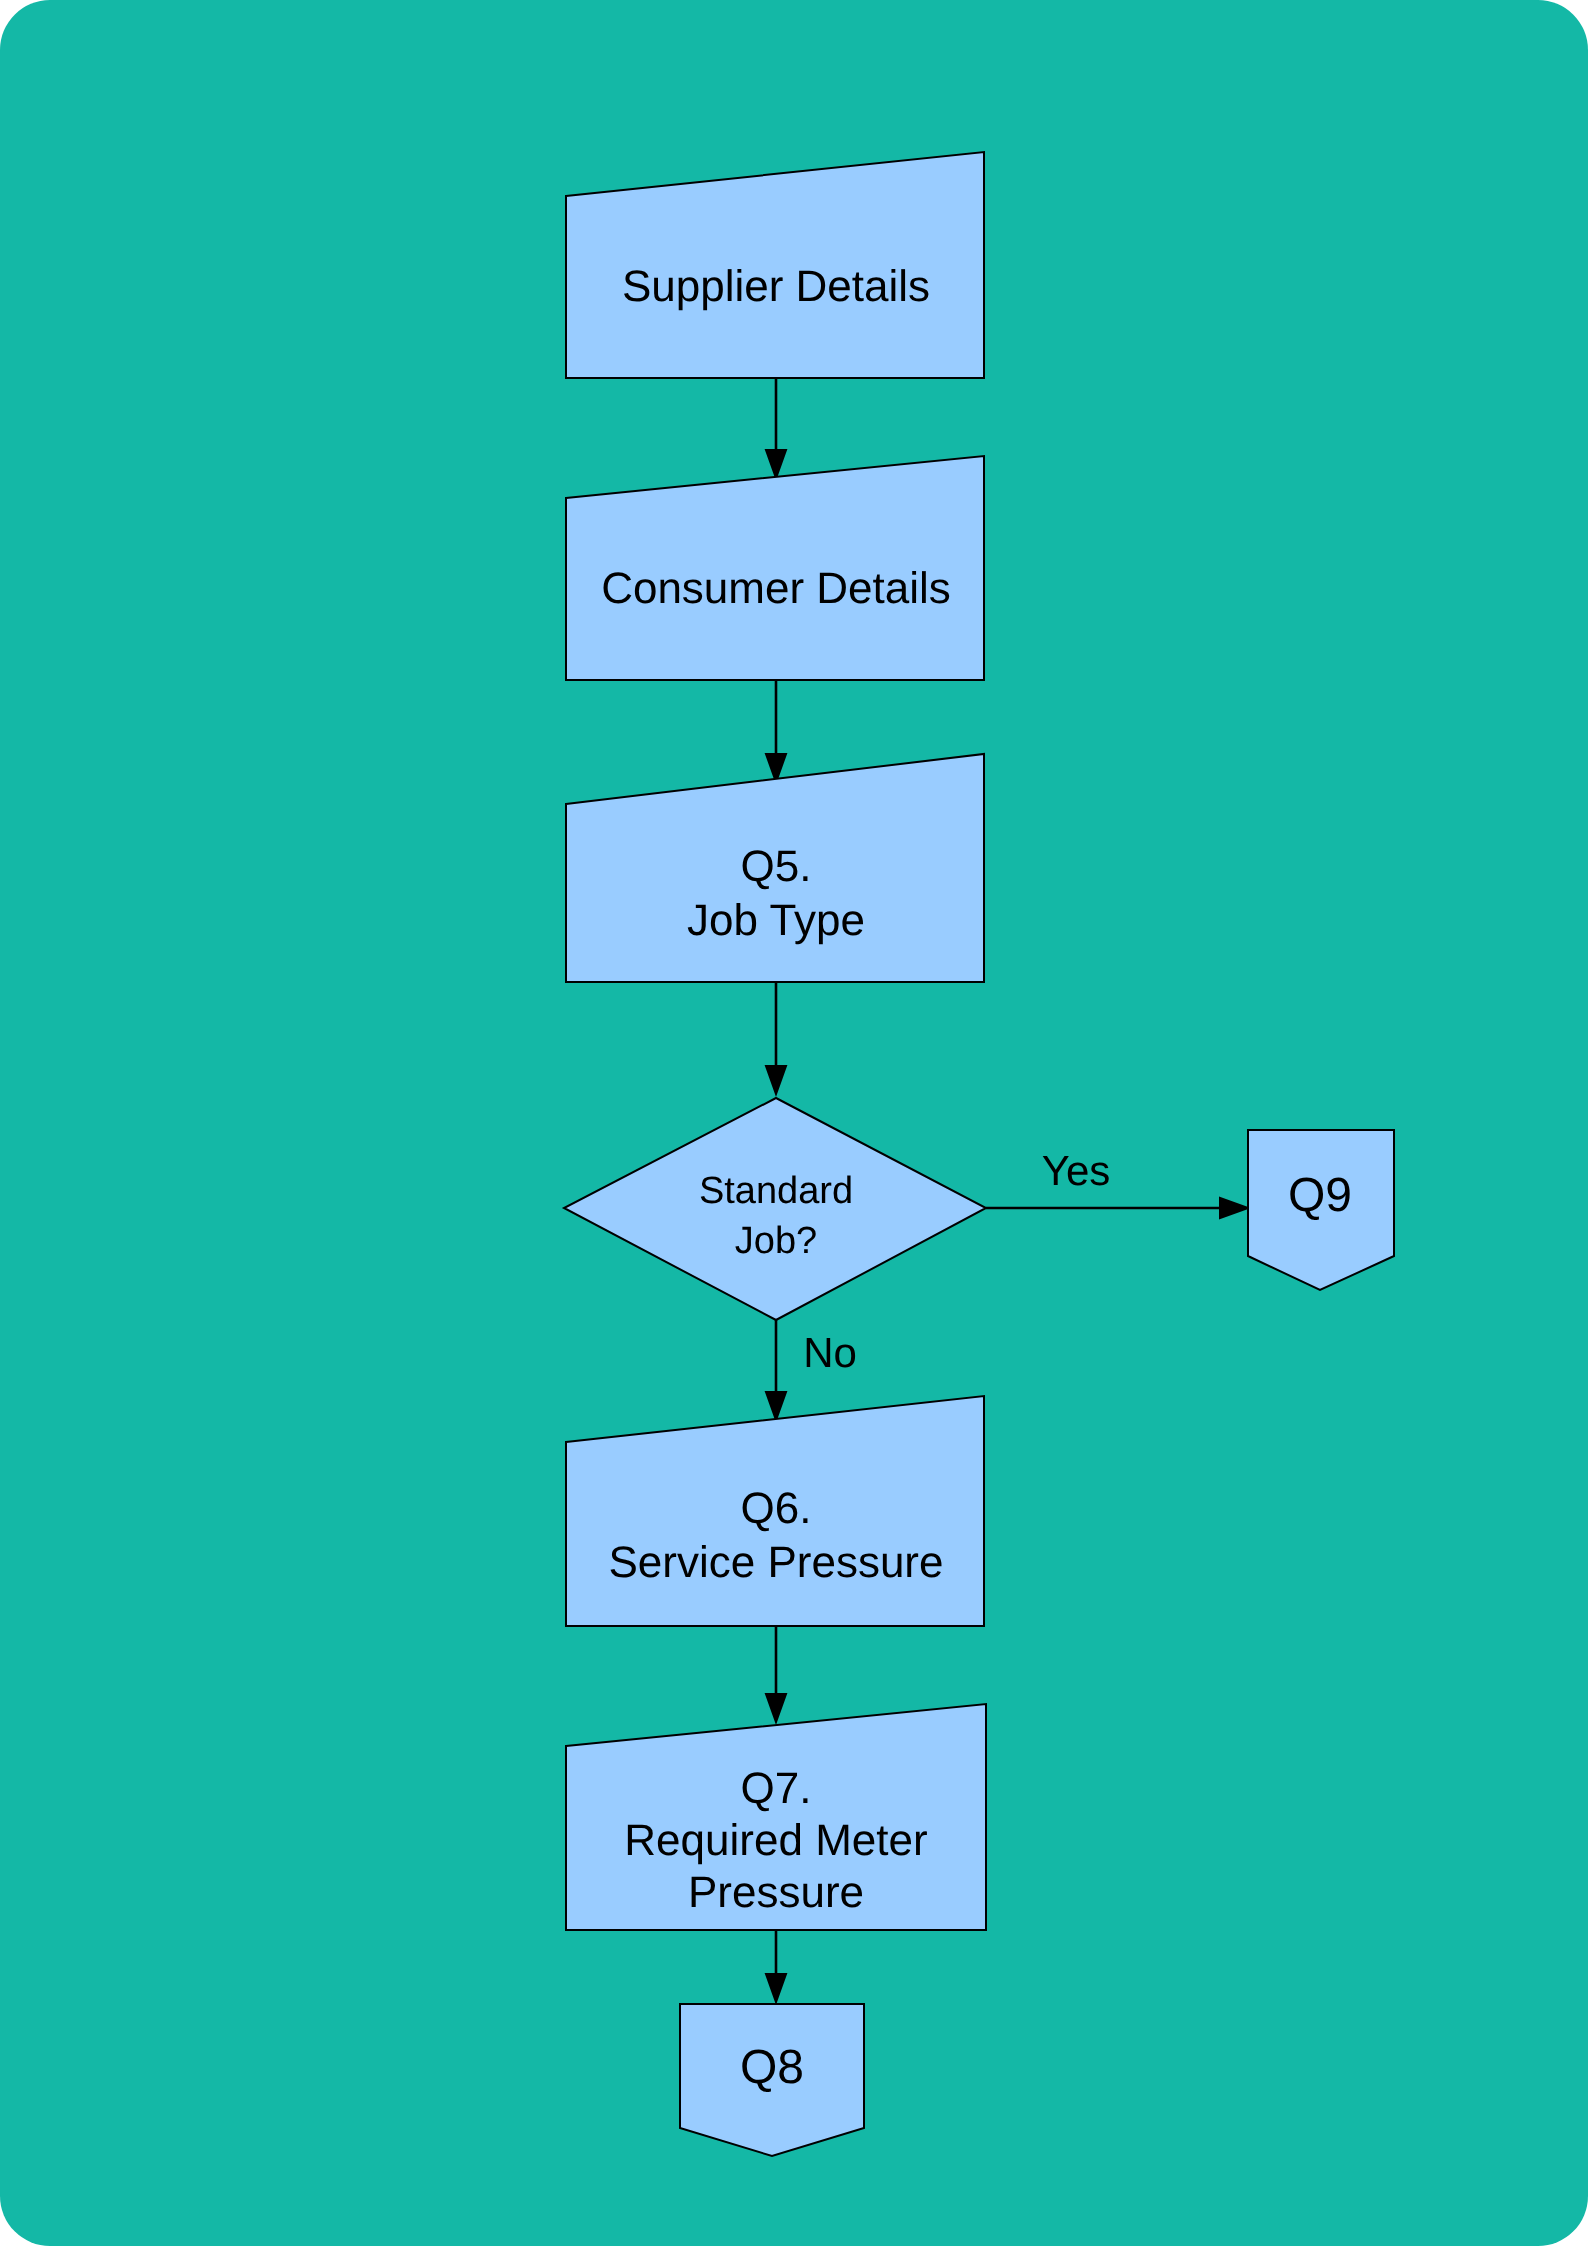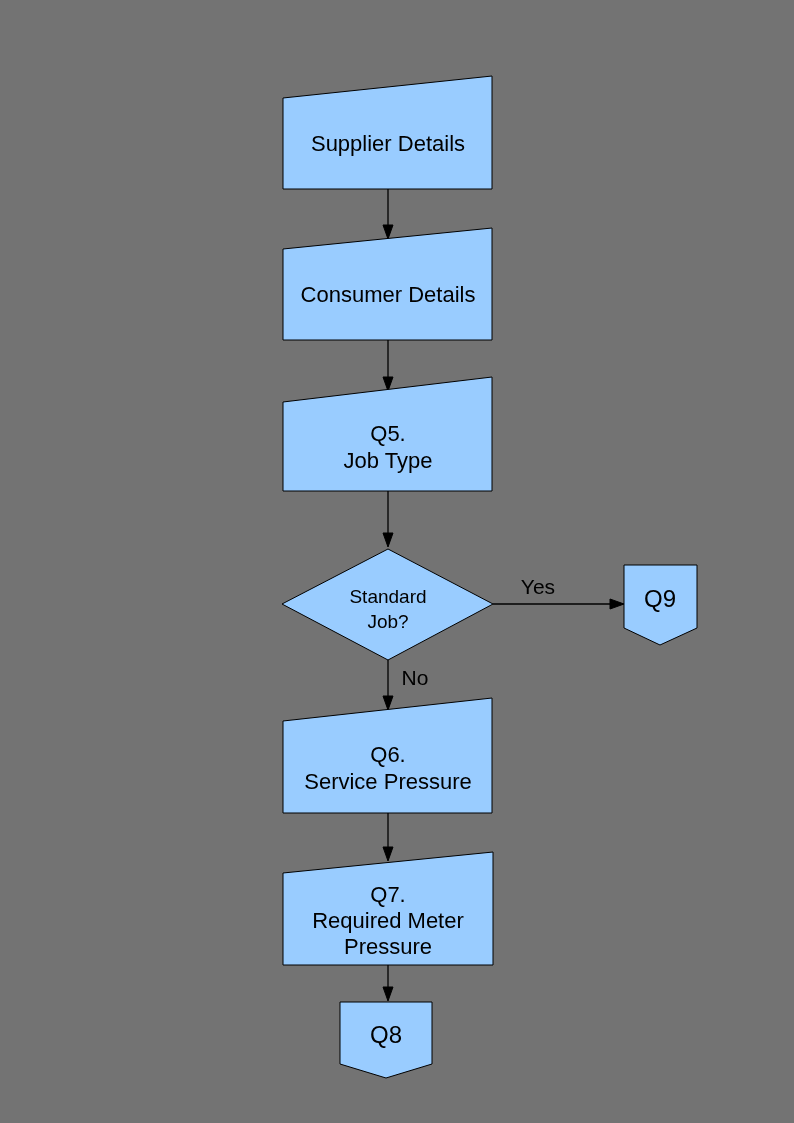--- a/index.html
+++ b/index.html
@@ -6,21 +6,22 @@
     margin: 0;
     padding: 0;
     background: #FFFFFF;
     width: 794px;
     height: 1123px;
     overflow: hidden;
   }
   .canvas-wrap {
     width: 794px;
     height: 1123px;
-    background: #737373;
+    background: #14b8a6;
+    border-radius: 25px;
   }
   svg { display: block; }
   .node {
     stroke: #000000;
     stroke-width: 1;
   }
   .connector-line {
     stroke: #000000;
     stroke-width: 1.3;
     fill: none;

